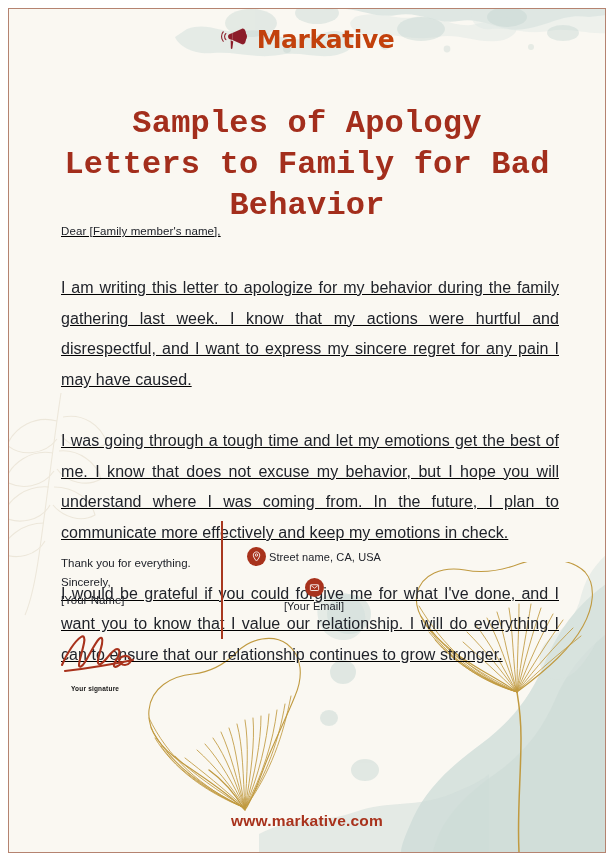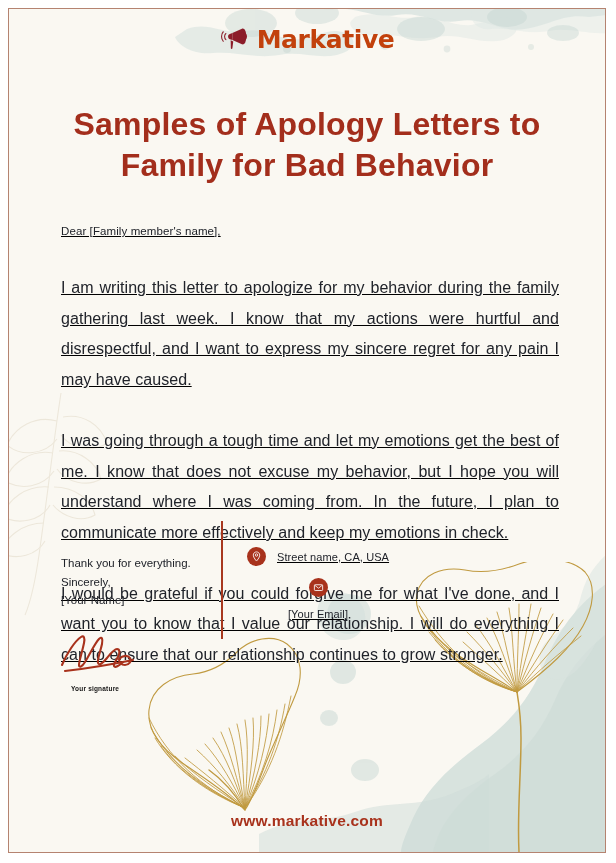--- a/index.html
+++ b/index.html
@@ -37,21 +37,21 @@
     font-size:25px;font-weight:bold;
     color:#c2410c;
     letter-spacing:-0.4px;
   }
 
   
   .title{
     position:absolute;
     left:46px;right:46px;top:95px;
     text-align:center;
-    font-family:Liberation Sans, sans-serif;
+    font-family:Liberation Mono, monospace;
     font-weight:bold;
     font-size:32px;
     line-height:1.28;
     color:#a32e1c;
     letter-spacing:0.2px;
     z-index:6;
   }
 
   
   .letter{
@@ -92,23 +92,22 @@
     background:#a8381f;
     z-index:6;
   }
   .contacts{
     position:absolute;
     left:238px;top:538px;
     z-index:6;
   }
   .contact-row{
     display:flex;align-items:center;
-    gap:11px;
+    gap:3px;
     margin-bottom:12px;
-    text-decoration:underline;
   }
   .contact-row:last-child{margin-bottom:0;flex-direction:column;}
   .cbadge{
     width:19px;height:19px;border-radius:50%;
     background:#a8321c;
     display:flex;align-items:center;justify-content:center;
     flex:0 0 auto;
   }
   .cbadge svg{display:block;}
   .ctext{

